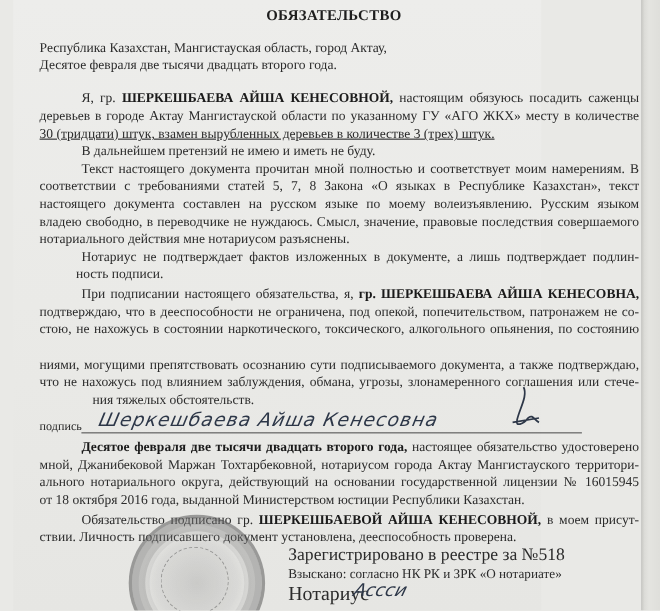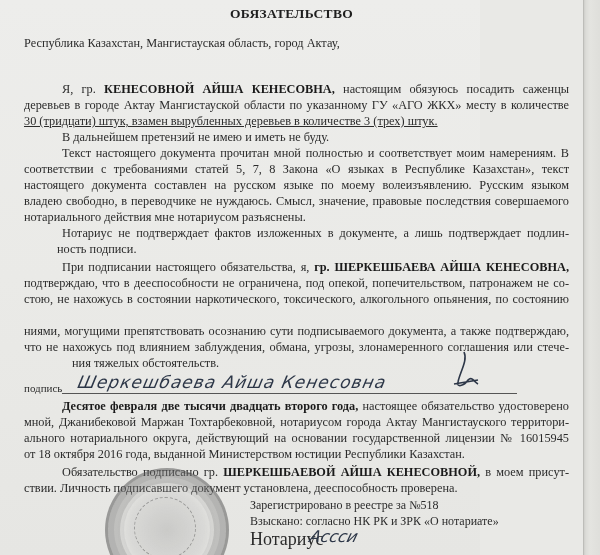--- a/index.html
+++ b/index.html
@@ -4,21 +4,21 @@
 <style>
   html, body { margin:0; padding:0; }
   body {
     width:600px; height:555px; overflow:hidden;
     background:#e9e9e6;
     font-family:"Liberation Serif", "DejaVu Serif", serif;
     color:#2a2a2a;
     position:relative;
   }
   .page {
-    position:absolute; left:0; top:0; width:480px; height:555px;
+    position:absolute; left:12px; top:0; width:480px; height:555px;
     background:linear-gradient(180deg,#ededeb 0%,#eaeae7 50%,#e6e6e3 100%);
   }
   .fold {
     position:absolute; left:583px; top:0; width:17px; height:555px;
     background:linear-gradient(90deg,#cfcfcb 0px,#dcdcd8 2px,#e4e4e0 6px,#dededa 17px);
     border-left:1px solid #bdbdb9;
   }
   .title {
     position:absolute; top:6px; left:0; width:583px; text-align:center;
     font-weight:bold; font-size:13.5px; letter-spacing:0.3px; color:#1e1e1e;
@@ -53,22 +53,23 @@
   }
 </style>
 </head>
 <body>
 
 <div class="page">
 
   <div class="title">ОБЯЗАТЕЛЬСТВО</div>
 
   <div class="line" style="top:35px;">Республика Казахстан, Мангистауская область,  город Актау,</div>
+  <div class="line" style="top:51px;">Десятое февраля две тысячи двадцать второго года.</div>
 
-  <div class="line justify" style="top:81px; left:62px; width:507px;"><span>Я, гр. </span><b>КЕНЕСОВНОЙ АЙША КЕНЕСОВНА,</b><span> настоящим обязуюсь посадить саженцы</span></div>
+  <div class="line justify" style="top:81px; left:62px; width:507px;"><span>Я, гр. </span><b>ШЕРКЕШБАЕВА АЙША КЕНЕСОВНОЙ,</b><span> настоящим обязуюсь посадить саженцы</span></div>
   <div class="line justify" style="top:97px;">деревьев в городе Актау Мангистауской области по указанному ГУ «АГО ЖКХ» месту  в количестве</div>
   <div class="line" style="top:113px;text-decoration:underline;">30 (тридцати) штук, взамен вырубленных деревьев в количестве 3 (трех) штук.</div>
 
   <div class="line" style="top:129px; left:62px;">В дальнейшем претензий не имею и иметь не буду.</div>
 
   <div class="line justify" style="top:145px; left:62px; width:507px;">Текст настоящего документа прочитан мной полностью и соответствует моим намерениям. В</div>
   <div class="line justify" style="top:161px;">соответствии с требованиями статей 5, 7, 8 Закона «О языках в Республике Казахстан», текст</div>
   <div class="line justify" style="top:177px;">настоящего документа составлен на русском языке по моему волеизъявлению. Русским языком</div>
   <div class="line justify" style="top:193px;">владею свободно, в переводчике не нуждаюсь. Смысл, значение, правовые последствия совершаемого</div>
   <div class="line" style="top:209px;">нотариального действия мне нотариусом разъяснены.</div>
@@ -97,19 +98,19 @@
   <div class="line justify" style="top:430px;">ального нотариального округа, действующий на основании государственной лицензии    № 16015945</div>
   <div class="line" style="top:446px;">от 18 октября 2016 года, выданной Министерством юстиции Республики Казахстан.</div>
 
   <div class="line justify" style="top:464px; left:62px; width:507px;"><span>Обязательство подписано гр. </span><b>ШЕРКЕШБАЕВОЙ  АЙША КЕНЕСОВНОЙ,</b><span> в моем присут-</span></div>
   <div class="line" style="top:480px;">ствии. Личность подписавшего  документ установлена, дееспособность проверена.</div>
 
   <div class="stamp" style="top:468px;">
       <div class="stamp-inner"></div>
     </div>
 
-  <div class="line" style="top:497px; left:250px; width:300px; font-size:12px;">Зарегистрировано в реестре за №518</div>
+  <div class="line" style="top:497px; left:250px; width:300px; font-size:16px;">Зарегистрировано в реестре за №518</div>
   <div class="line" style="top:513px; left:250px; width:300px; font-size:12px;">Взыскано: согласно НК РК и ЗРК «О нотариате»</div>
   <div class="line" style="top:531px; left:250px; width:80px; font-size:18px;">Нотариус</div>
   <div class="notsig" style="top:527px;">Ассси</div>
 </div>
 
 <div class="fold"></div>
 
 </body></html>

